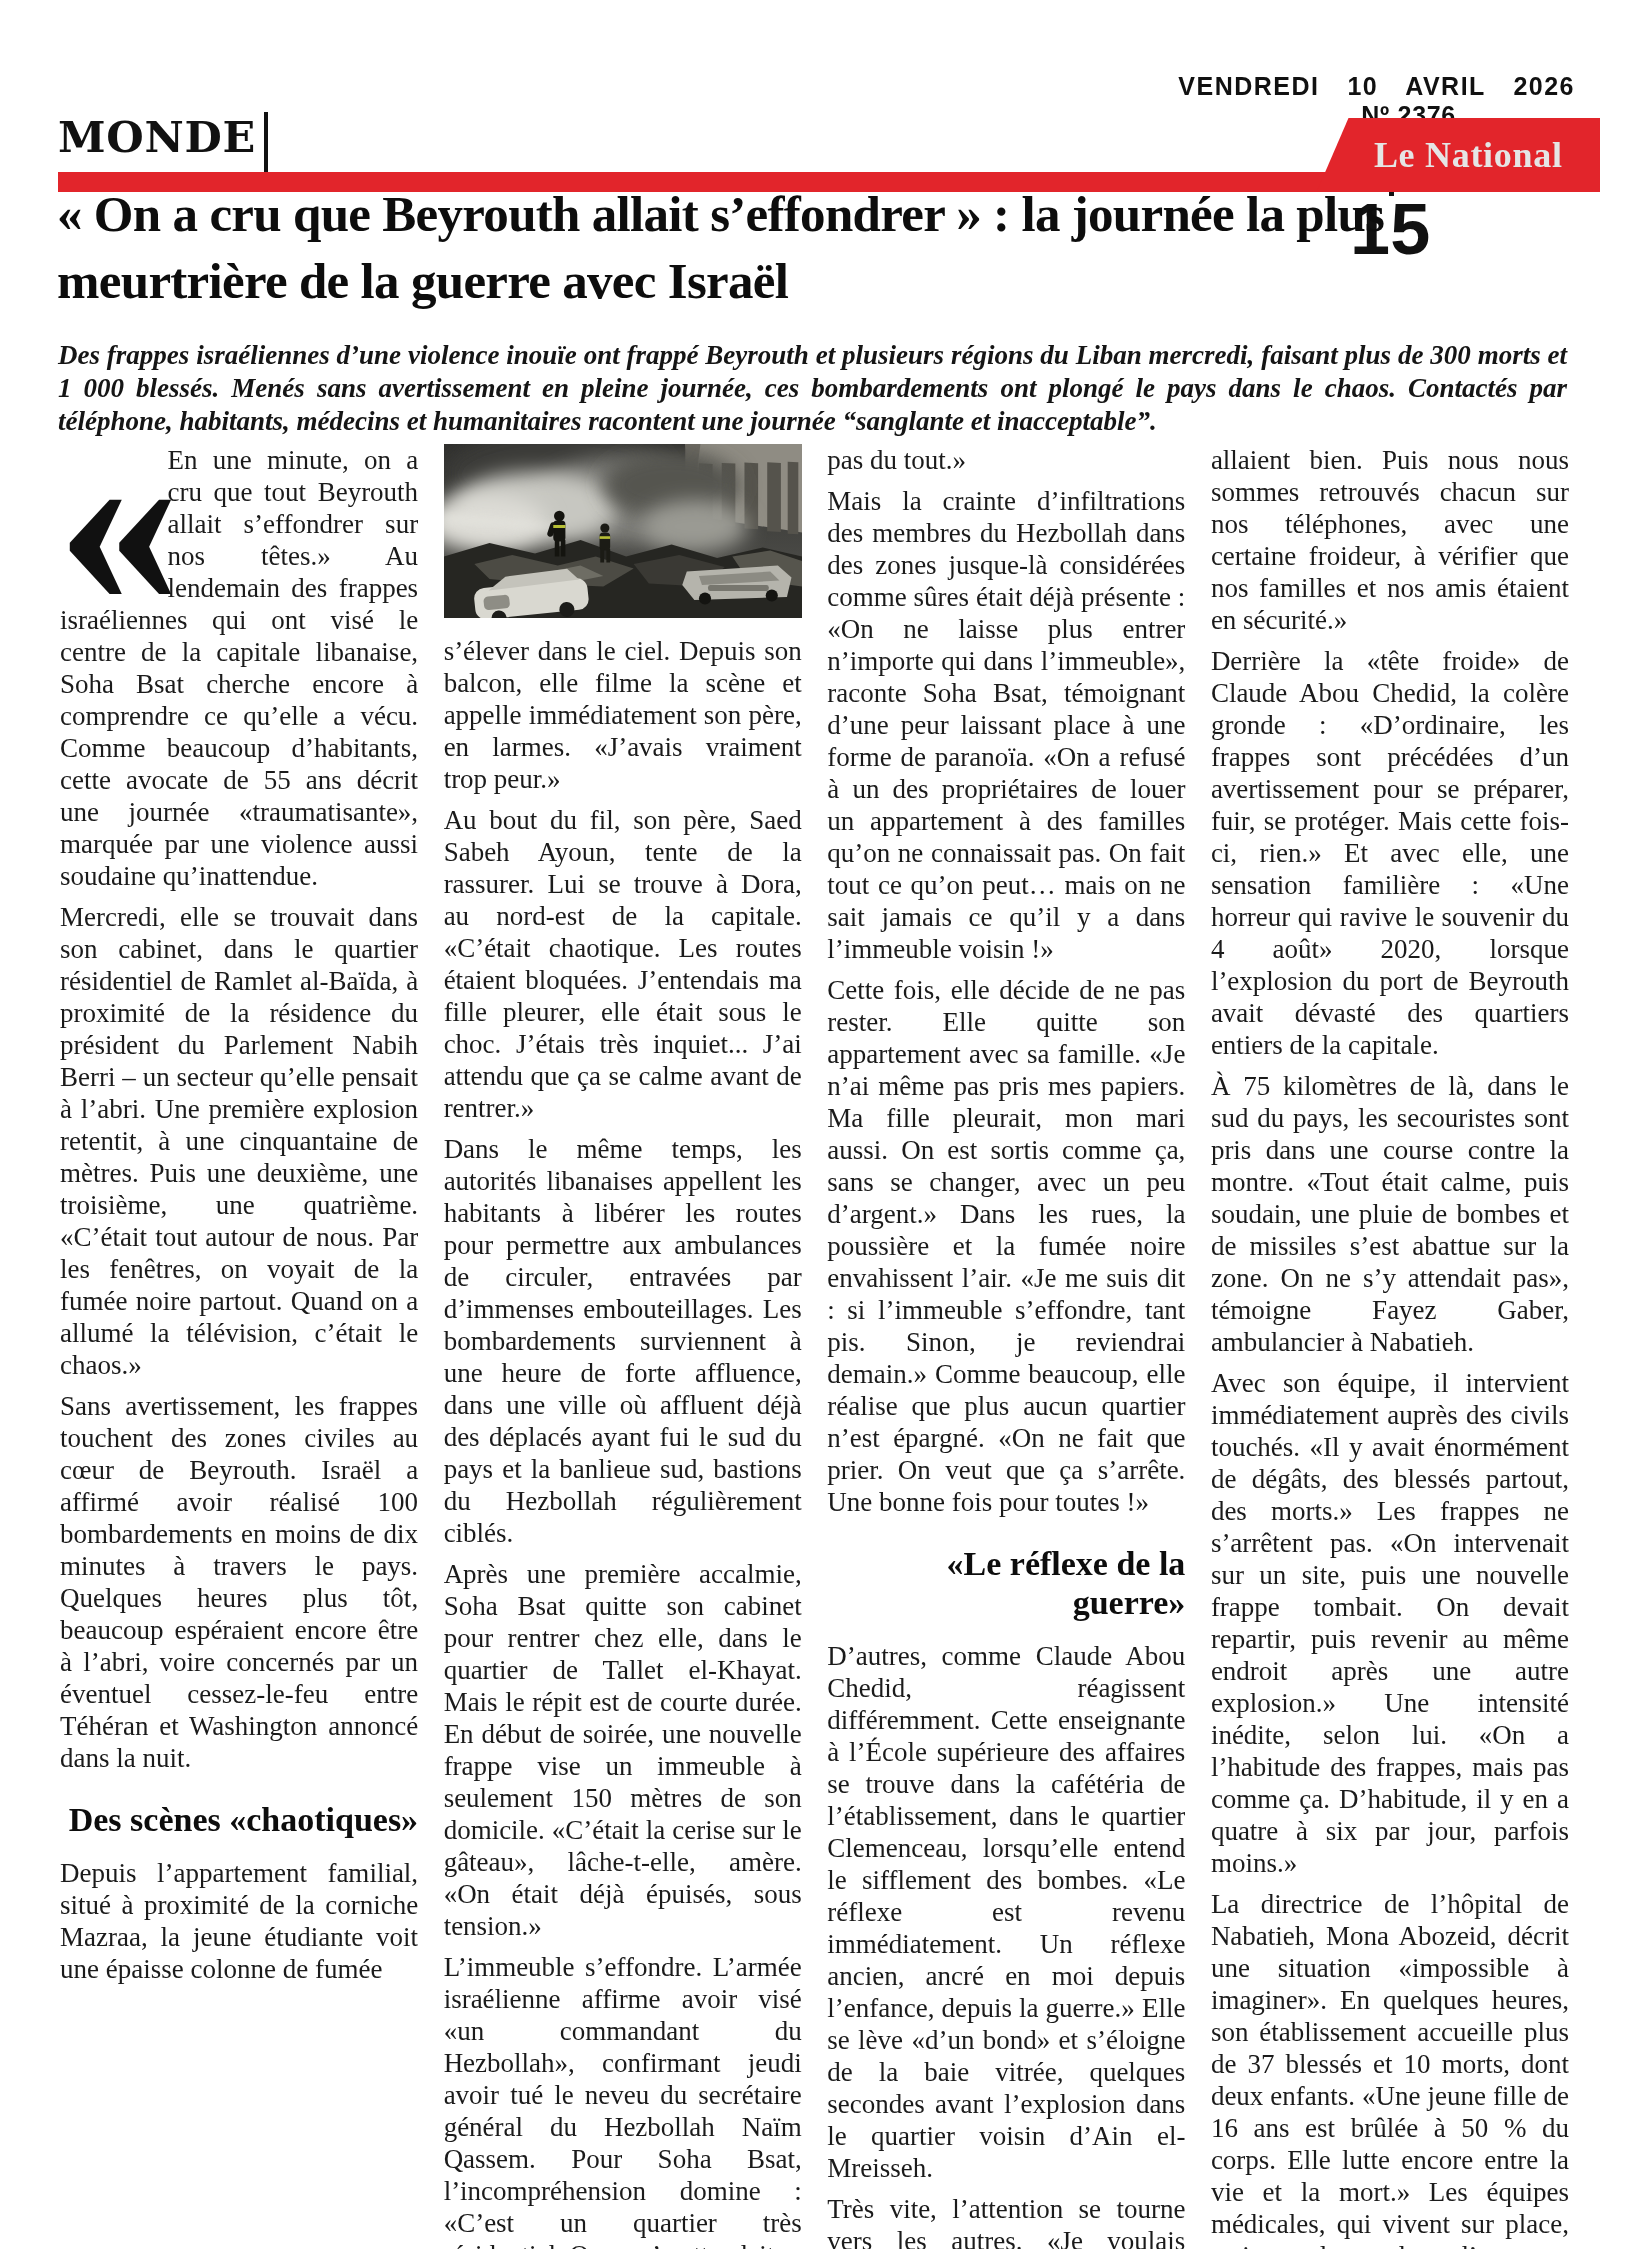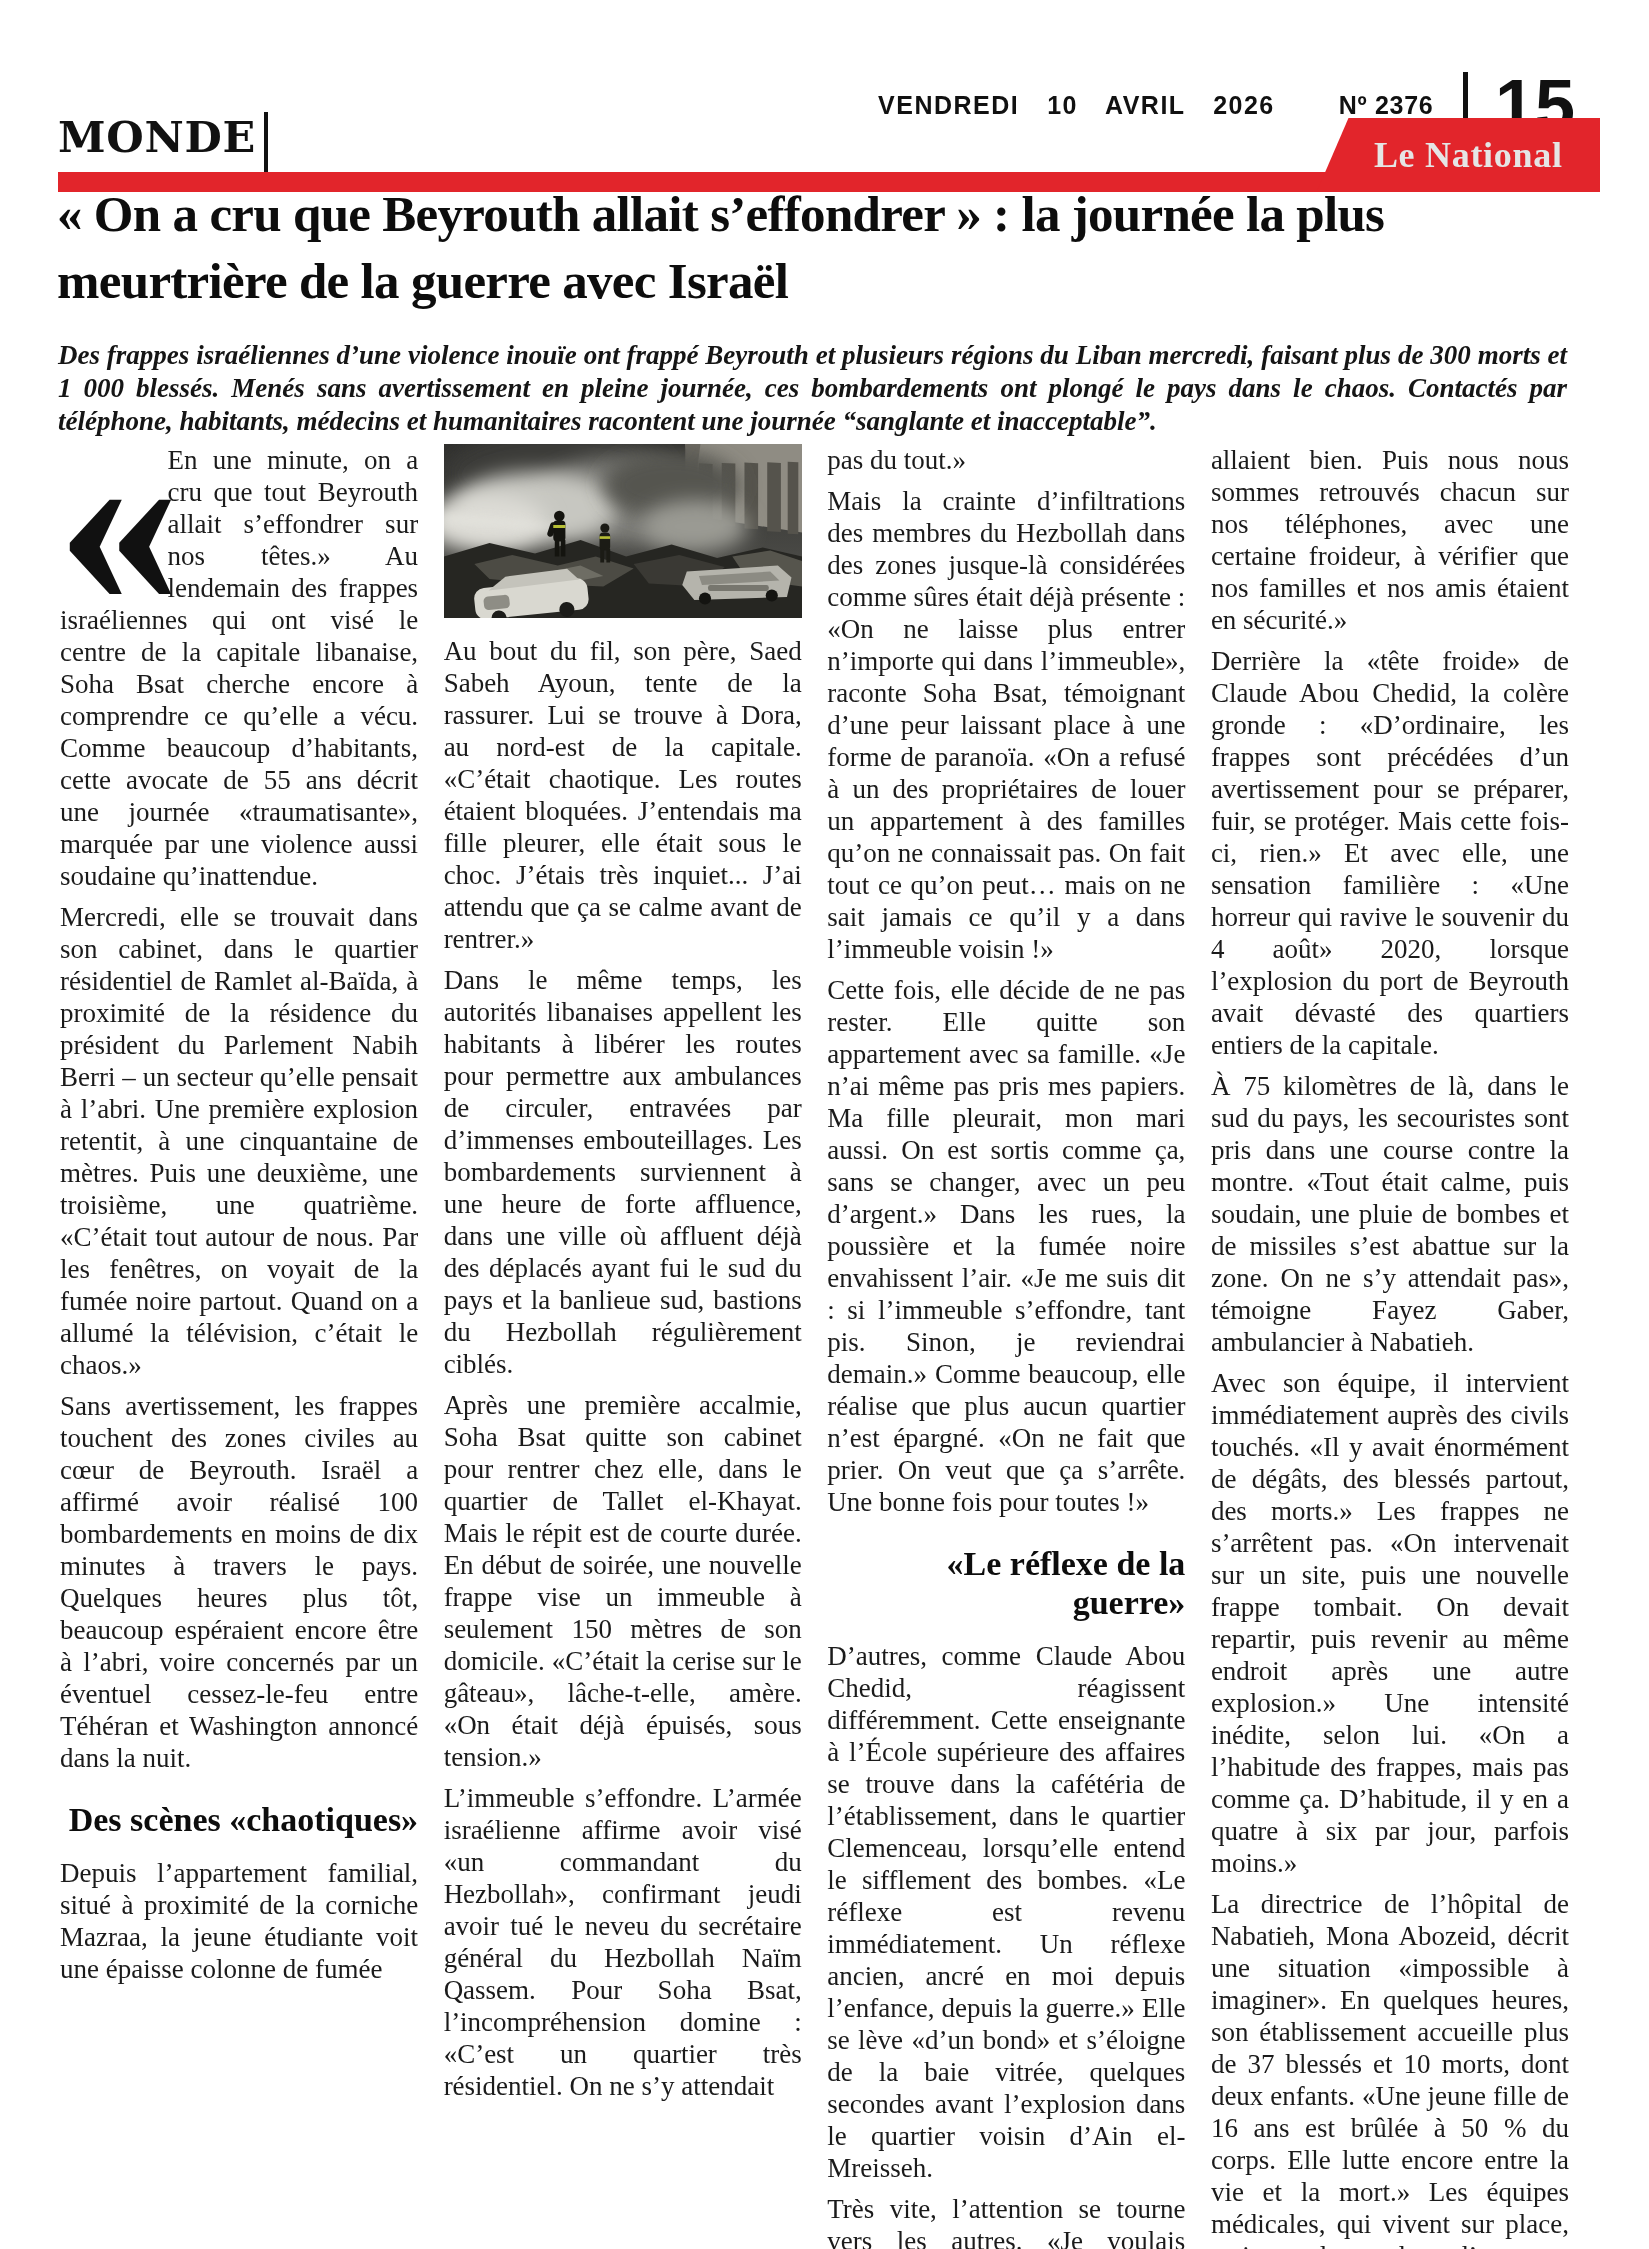--- a/index.html
+++ b/index.html
@@ -4,21 +4,21 @@
 <style>
   html,body{margin:0;padding:0;background:#ffffff;}
   body{
     width:1650px;height:2250px;position:relative;overflow:hidden;
     font-family:"Liberation Serif", serif;color:#1b1b1b;
     -webkit-font-smoothing:antialiased;
   }
   
   .mast-right{
     position:absolute;top:72px;right:75px;display:flex;align-items:center;
-    font-family:"Liberation Sans", sans-serif;font-weight:bold;color:#111;
+    font-family:"Liberation Sans", sans-serif;font-weight:bold;color:#111;flex-direction:column;
   }
   .date-line{font-size:25px;letter-spacing:1.5px;word-spacing:19.5px;}
   .issue-no{font-size:25px;margin-left:64px;letter-spacing:0.7px;}
   .page-divider{width:4.5px;height:66px;background:#111;margin-left:30px;}
   .page-number{font-size:72px;margin-left:27px;line-height:66px;}
   .section-label{
     position:absolute;left:58px;top:112px;
     font-family:"DejaVu Serif", serif;font-weight:bold;font-size:43px;letter-spacing:0.7px;color:#111;
   }
   .section-tick{position:absolute;left:264px;top:112px;width:3.7px;height:61px;background:#111;}
@@ -169,20 +169,21 @@
           <g fill="#1b1b15">
             <circle cx="212" cy="112" r="6"></circle>
             <rect x="205" y="118" width="14" height="24" rx="5"></rect>
             <rect x="206" y="140" width="5" height="18"></rect>
             <rect x="214" y="140" width="5" height="18"></rect>
           </g>
           <rect x="205" y="123" width="14" height="3.5" fill="#c9d23a" opacity="0.9"></rect>
         </g>
       </svg>
     </div>
+    <p class="para">s’élever dans le ciel. Depuis son balcon, elle filme la scène et appelle immédiatement son père, en larmes. «J’avais vraiment trop peur.»</p>
     <p class="para">Au bout du fil, son père, Saed Sabeh Ayoun, tente de la rassurer. Lui se trouve à Dora, au nord-est de la capitale. «C’était chaotique. Les routes étaient bloquées. J’entendais ma fille pleurer, elle était sous le choc. J’étais très inquiet... J’ai attendu que ça se calme avant de rentrer.»</p>
     <p class="para">Dans le même temps, les autorités libanaises appellent les habitants à libérer les routes pour permettre aux ambulances de circuler, entravées par d’immenses embouteillages. Les bombardements surviennent à une heure de forte affluence, dans une ville où affluent déjà des déplacés ayant fui le sud du pays et la banlieue sud, bastions du Hezbollah régulièrement ciblés.</p>
     <p class="para">Après une première accalmie, Soha Bsat quitte son cabinet pour rentrer chez elle, dans le quartier de Tallet el-Khayat. Mais le répit est de courte durée. En début de soirée, une nouvelle frappe vise un immeuble à seulement 150 mètres de son domicile. «C’était la cerise sur le gâteau», lâche-t-elle, amère. «On était déjà épuisés, sous tension.»</p>
     <p class="para">L’immeuble s’effondre. L’armée israélienne affirme avoir visé «un commandant du Hezbollah», confirmant jeudi avoir tué le neveu du secrétaire général du Hezbollah Naïm Qassem. Pour Soha Bsat, l’incompréhension domine : «C’est un quartier très résidentiel. On ne s’y attendait</p>
   </div>
 
   <div class="col">
     <p class="para">pas du tout.»</p>
     <p class="para">Mais la crainte d’infiltrations des membres du Hezbollah dans des zones jusque-là considérées comme sûres était déjà présente : «On ne laisse plus entrer n’importe qui dans l’immeuble», raconte Soha Bsat, témoignant d’une peur laissant place à une forme de paranoïa. «On a refusé à un des propriétaires de louer un appartement à des familles qu’on ne connaissait pas. On fait tout ce qu’on peut… mais on ne sait jamais ce qu’il y a dans l’immeuble voisin !»</p>
     <p class="para">Cette fois, elle décide de ne pas rester. Elle quitte son appartement avec sa famille. «Je n’ai même pas pris mes papiers. Ma fille pleurait, mon mari aussi. On est sortis comme ça, sans se changer, avec un peu d’argent.» Dans les rues, la poussière et la fumée noire envahissent l’air. «Je me suis dit : si l’immeuble s’effondre, tant pis. Sinon, je reviendrai demain.» Comme beaucoup, elle réalise que plus aucun quartier n’est épargné. «On ne fait que prier. On veut que ça s’arrête. Une bonne fois pour toutes !»</p>

